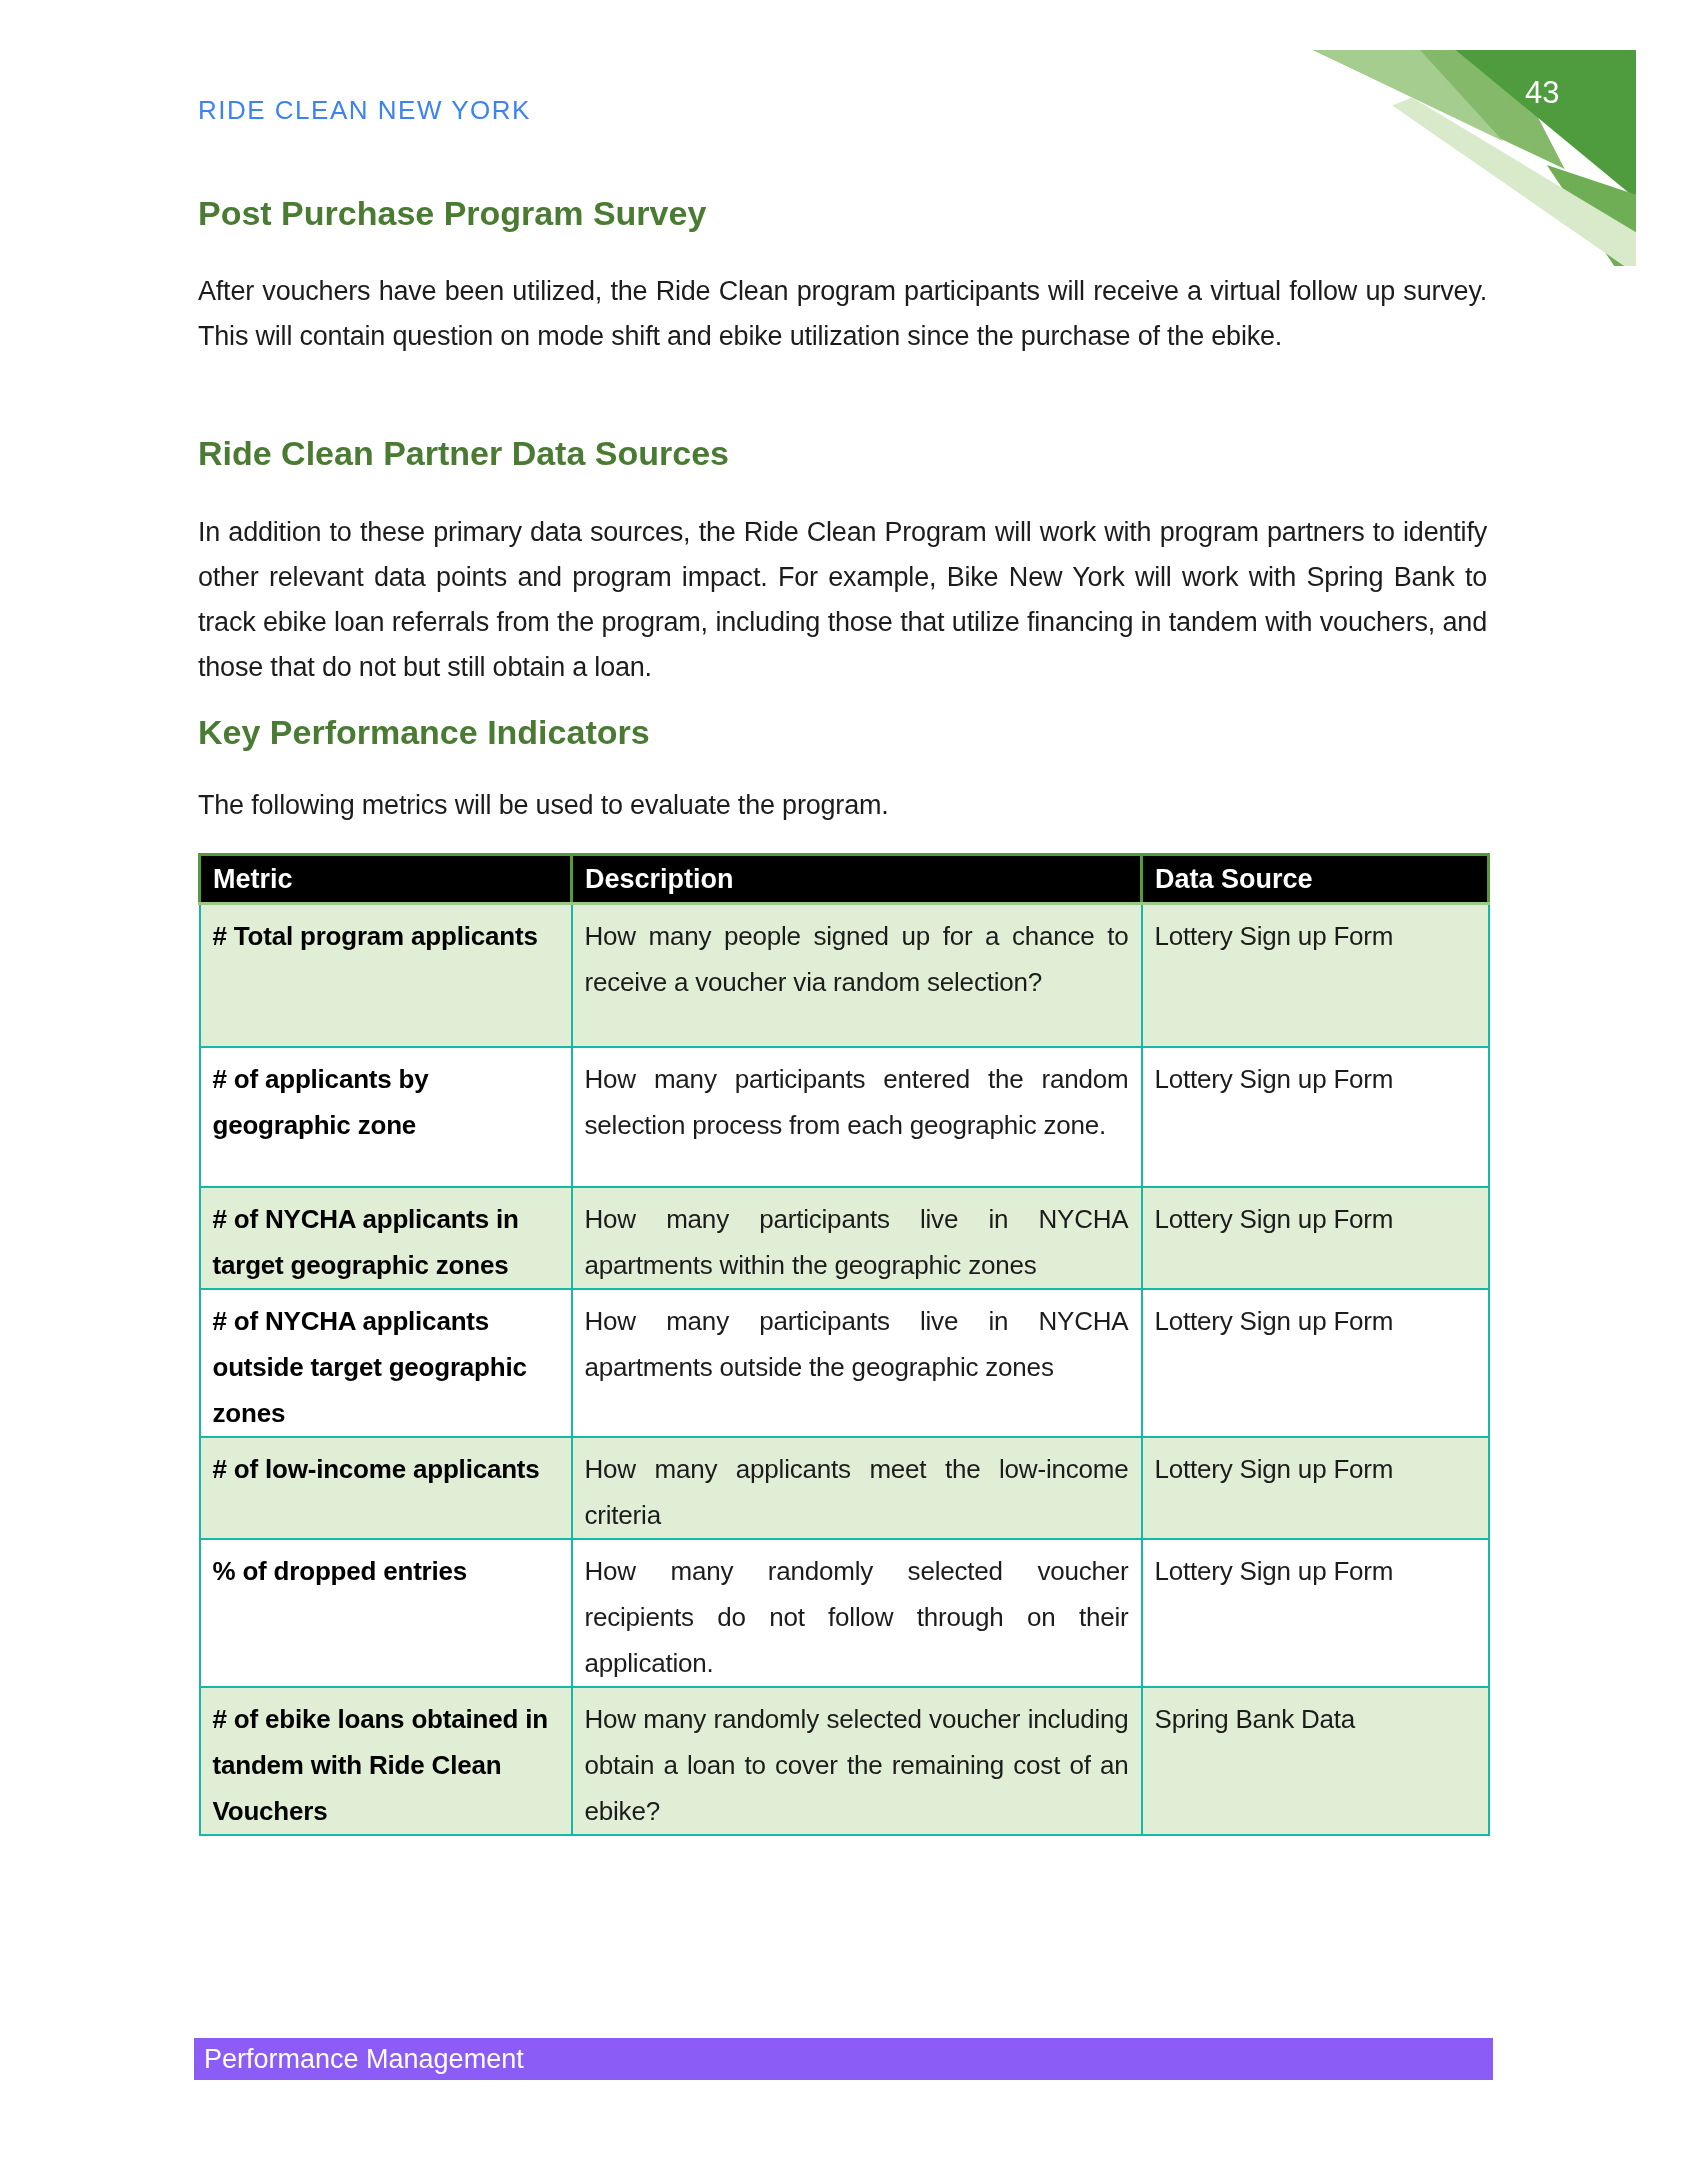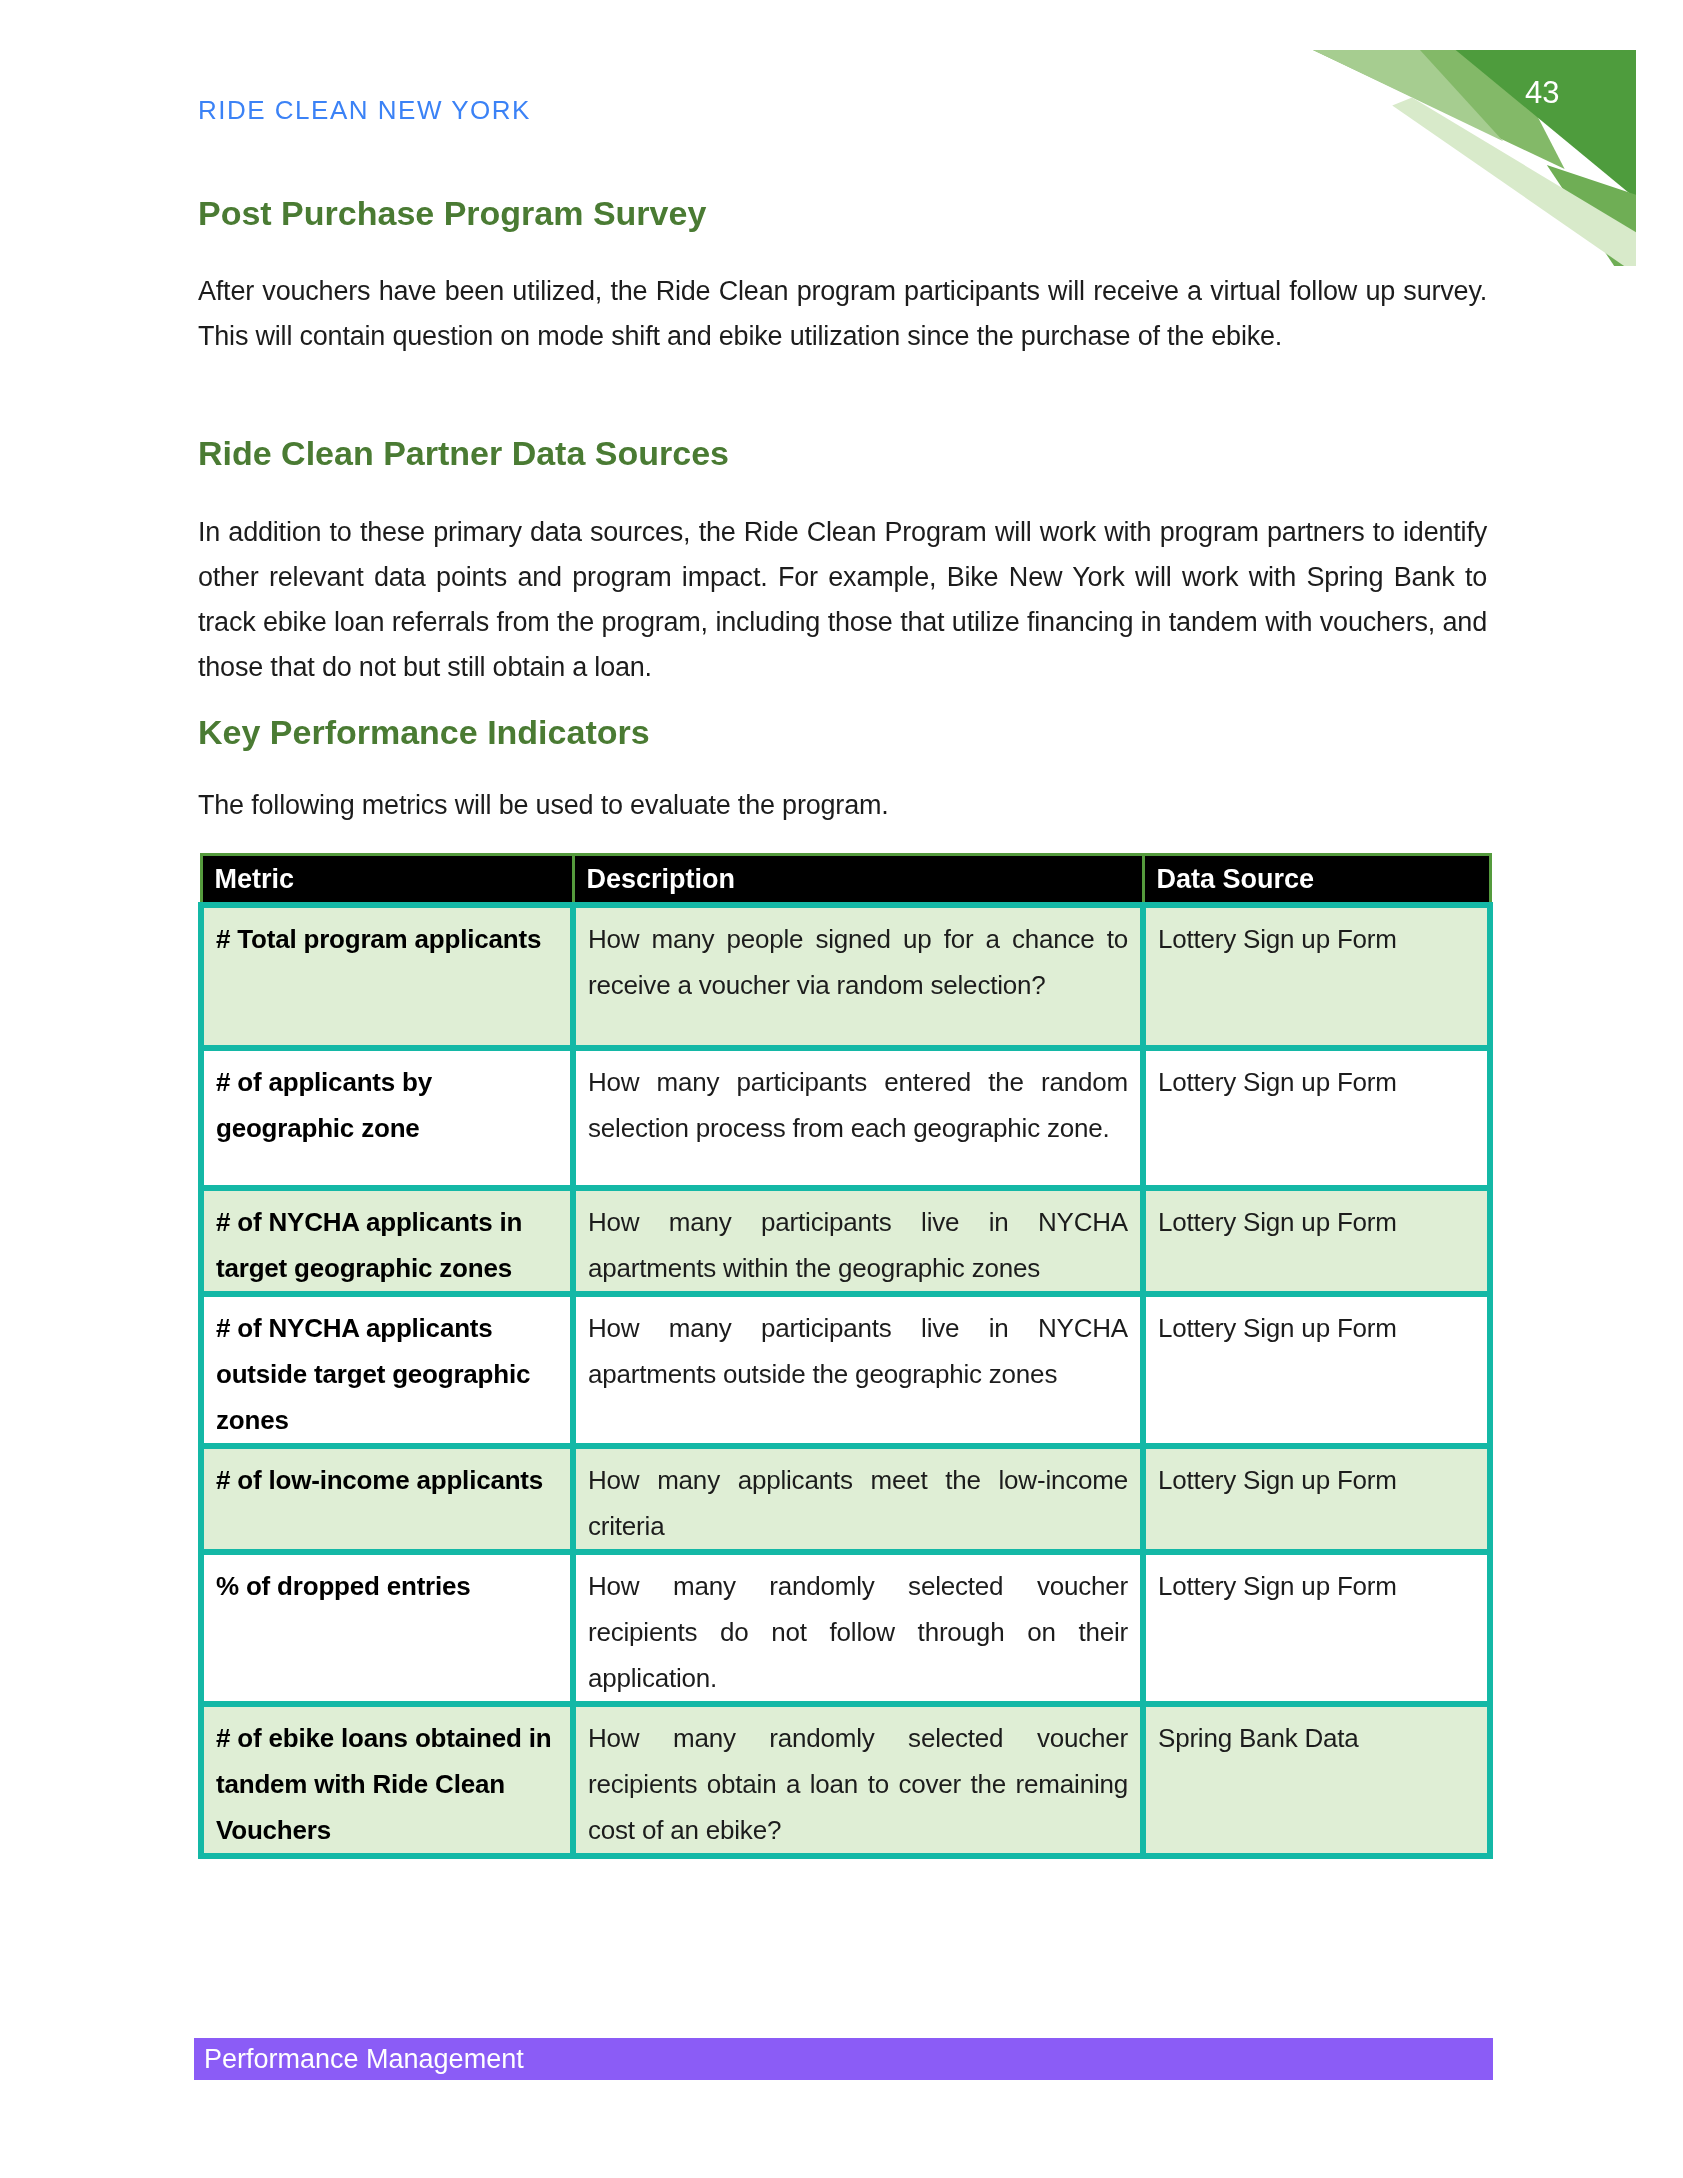--- a/index.html
+++ b/index.html
@@ -39,21 +39,21 @@
   }
   .kpi-table col.c1{width:372px;}
   .kpi-table col.c2{width:570px;}
   .kpi-table col.c3{width:347px;}
   .kpi-table th{
     background:#000000;border:3px solid #559b3d;border-bottom:3px solid #9cc885;
     color:#ffffff;font-size:27px;font-weight:700;text-align:left;
     height:46px;padding:0 0 0 12px;vertical-align:middle;
   }
   .kpi-table td{
-    border:6px solid #14b8a6;vertical-align:top;
+    border:2px solid #14b8a6;vertical-align:top;
     font-size:26px;line-height:46px;letter-spacing:-0.2px;
     padding:8px 12px 0 12px;overflow:hidden;
   }
   .kpi-table td.metric{font-weight:700;color:#000;}
   .kpi-table td.desc{text-align:justify;}
   .kpi-table tbody tr:nth-child(odd) td{background:#dfeed5;}
   .kpi-table tbody tr:nth-child(even) td{background:#ffffff;}
   .kpi-table tbody tr:nth-child(1){height:143px;}
   .kpi-table tbody tr:nth-child(2){height:140px;}
   .kpi-table tbody tr:nth-child(3){height:93px;}
@@ -131,20 +131,20 @@
         <td class="desc">How many applicants meet the low-income criteria</td>
         <td class="source">Lottery Sign up Form</td>
       </tr>
       <tr>
         <td class="metric">% of dropped entries</td>
         <td class="desc">How many randomly selected voucher recipients do not follow through on their application.</td>
         <td class="source">Lottery Sign up Form</td>
       </tr>
       <tr>
         <td class="metric"># of ebike loans obtained in tandem with Ride Clean Vouchers</td>
-        <td class="desc">How many randomly selected voucher recipients obtain a loan to cover the remaining cost of an ebike?</td>
+        <td class="desc">How many randomly selected voucher including obtain a loan to cover the remaining cost of an ebike?</td>
         <td class="source">Spring Bank Data</td>
       </tr>
     </tbody>
 </table>
 
 <div class="footer-bar">Performance Management</div>
 
 
 </body></html>

